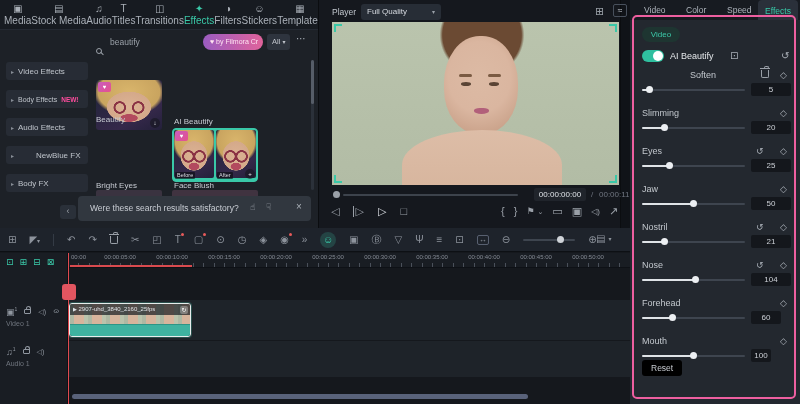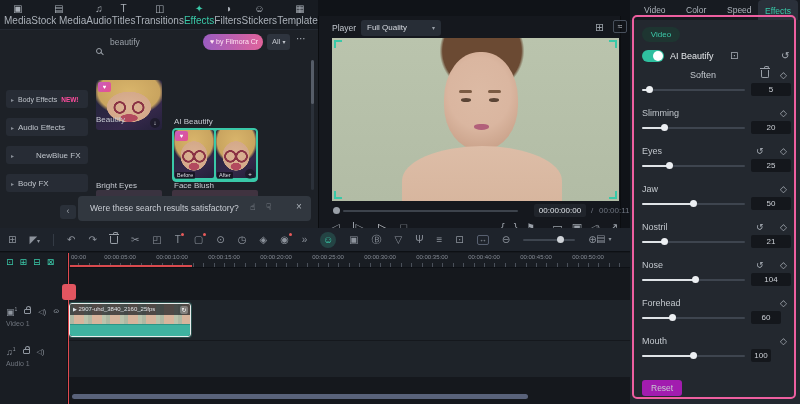--- a/index.html
+++ b/index.html
@@ -107,20 +107,24 @@
           <span class="tic">☺</span>
           <span class="tlb">Stickers</span>
         </div>
       <div class="ttab">
           <span class="tic">▦</span>
           <span class="tlb">Templates</span>
         </div>
     </div>
 
     
+    <div class="abs sitem" style="top:62px;">
+        <span class="bullet">▸</span>
+        <span class="slb">Video Effects</span>
+      </div>
     <div class="abs sitem" style="top:90px;">
         <span class="bullet">▸</span>
         <span class="slb" style="font-size:7px;">Body Effects</span>
         <span class="newb">NEW!</span>
       </div>
     <div class="abs sitem" style="top:118px;">
         <span class="bullet">▸</span>
         <span class="slb">Audio Effects</span>
       </div>
     <div class="abs sitem" style="top:146px;gap:22px;">
@@ -195,21 +199,21 @@
 
     
     <div class="abs" style="left:78px;top:196px;width:233px;height:25px;background:#31373f;border-radius:4px;text-decoration:underline;">
       <span class="abs" style="left:12px;top:7px;font-size:8.5px;color:#c9cdd4;">Were these search results satisfactory?</span>
       <span class="abs" style="left:172px;top:6px;font-size:9px;color:#aab0b8;">☝</span>
       <span class="abs" style="left:188px;top:6px;font-size:9px;color:#aab0b8;">☟</span>
       <span class="abs" style="left:218px;top:5px;font-size:10px;color:#aab0b8;">×</span>
     </div>
   </div>
 
-  <div class="abs" style="left:318px;top:16px;width:303px;height:228px;background:#15181e;border-left:1px solid #0b0d10;border-right:1px solid #0b0d10;padding-left:45px;">
+  <div class="abs" style="left:318px;top:0;width:303px;height:228px;background:#15181e;border-left:1px solid #0b0d10;border-right:1px solid #0b0d10;padding-left:45px;">
     <span class="abs" style="left:13px;top:7px;font-size:8.5px;color:#c3c8cf;">Player</span>
     <div class="abs" style="left:42px;top:4px;width:80px;height:16px;background:#272d36;border-radius:3px;padding:0 6px;font-size:8px;line-height:16px;color:#d6dae0;"><span>Full Quality</span> <span style="float:right;font-size:6px;color:#9aa0a8;">▾</span></div>
     <span class="abs ic" style="left:276px;top:6px;">⊞</span>
     <span class="abs" style="left:294px;top:4px;width:14px;height:13px;border:1px solid #48505c;border-radius:2px;text-align:center;font-size:8px;line-height:11px;color:#c3c8cf;">≈</span>
 
     <div class="abs" style="left:13px;top:22px;width:287px;height:163px;background:linear-gradient(180deg,#bac4ad,#b2bca5);overflow:hidden;">
       <div style="position:absolute;left:95px;top:-8px;width:110px;height:70px;background:radial-gradient(55% 85% at 50% 30%,#6b4a33 0 65%,rgba(0,0,0,0) 70%);"></div>
       <div style="position:absolute;left:112px;top:14px;width:74px;height:98px;border-radius:48% 48% 46% 46%;background:radial-gradient(70% 60% at 48% 42%,#dcba a4 0,#dab6a0 60%,#c9a189 100%);background:radial-gradient(70% 60% at 48% 42%,#dcbaa4 0,#dab6a0 60%,#c9a189 100%);"></div>
       <div style="position:absolute;left:127px;top:52px;width:13px;height:3px;border-radius:2px;background:#7a5a42;"></div>
       <div style="position:absolute;left:156px;top:52px;width:13px;height:3px;border-radius:2px;background:#7a5a42;"></div>
@@ -331,21 +335,21 @@
     <div class="abs" style="left:0;top:336px;width:170px;">
       <span class="abs slb2" style="left:12px;top:0;">Mouth</span>
       <span class="abs undo2" style="left:126px;top:0;"></span>
       <span class="abs diam" style="left:150px;top:0;">◇</span>
       <div class="abs strack" style="left:12px;top:19px;width:103px;">
           <div class="sfill" style="width: 50%;"></div>
         </div>
       <div class="abs vbox" style="left:121px;top:13px;width:20px;">100</div>
     </div>
 
-    <div class="abs" style="left:12px;top:380px;height:16px;background:#a21caf;border-radius:3px;padding:0 9px;font-size:8.5px;line-height:16px;color:#c6cad0;text-align:center;">Reset</div>
+    <div class="abs" style="left:12px;top:360px;height:16px;background:#000000;border-radius:3px;padding:0 9px;font-size:8.5px;line-height:16px;color:#c6cad0;text-align:center;">Reset</div>
 
     
     <div class="abs pinkbox" style="left:2px;top:15px;width:164px;height:384px;"></div>
   </div>
 
   <div class="abs" style="left:0;top:228px;width:630px;height:176px;background:#15181d;">
 
     <div class="abs" style="left:0;top:0;width:630px;height:24px;background:#1e232b;border-bottom:1px solid #0d1014;">
       <div style="position:absolute;left:8px;top:6px;display:flex;gap:13px;align-items:center;">
         <span class="tic2">⊞</span>

